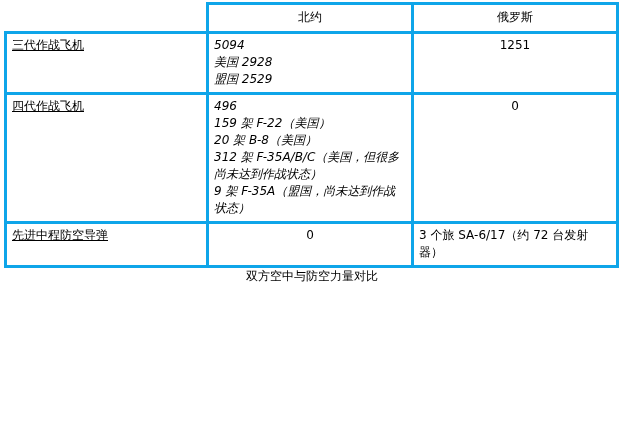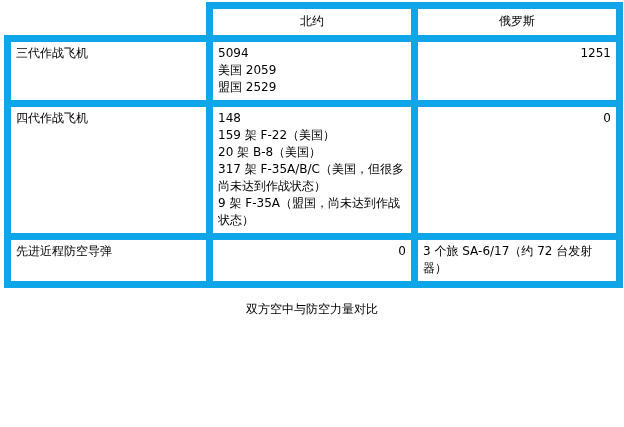--- a/index.html
+++ b/index.html
@@ -20,21 +20,21 @@
     height: 427px;
     box-sizing: border-box;
   }
   table.compare {
     border-collapse: collapse;
     width: 612px;
     margin: 2px 0 0 4px;
     table-layout: fixed;
   }
   table.compare td, table.compare th {
-    border: 7px solid #0ea5e9;
+    border: 3px solid #0ea5e9;
     vertical-align: top;
     padding: 3px 5px 4px 5px;
     font-size: 12px;
     line-height: 17px;
     font-weight: normal;
   }
   col.c0 { width: 202px; }
   col.c1 { width: 205px; }
   col.c2 { width: 205px; }
 
@@ -45,31 +45,33 @@
     border-bottom: none;
     border-right: 1px solid #000;
   }
   tr.head td.hcell {
     text-align: center;
     padding-top: 4px;
     padding-bottom: 5px;
   }
   td.rowlabel {
     white-space: nowrap;
+    text-decoration: underline;
   }
   td.center {
-    text-align: right;
+    text-align: center;
   }
   .lines div {
     white-space: normal;
+    font-style: italic;
   }
   .caption {
     text-align: center;
     font-size: 12px;
-    margin-top: 13px;
+    margin-top: 0;
     line-height: 16px;
   }
 </style>
 </head>
 <body>
 
 <div class="sheet">
 
   <table class="compare">
     <colgroup>
@@ -81,41 +83,41 @@
       <tr class="head">
         <td class="blank"></td>
         <td class="hcell">北约</td>
         <td class="hcell">俄罗斯</td>
       </tr>
 
       <tr>
         <td class="rowlabel">三代作战飞机</td>
         <td class="lines">
           <div>5094</div>
-          <div>美国 2059</div>
+          <div>美国 2928</div>
           <div>盟国 2529</div>
         </td>
         <td class="center">1251</td>
       </tr>
 
       <tr>
         <td class="rowlabel">四代作战飞机</td>
         <td class="lines">
-          <div>148</div>
+          <div>496</div>
           <div>159 架 F-22（美国）</div>
           <div>20 架 B-8（美国）</div>
-          <div>317 架 F-35A/B/C（美国，但很多尚未达到作战状态）</div>
+          <div>312 架 F-35A/B/C（美国，但很多尚未达到作战状态）</div>
           <div>9 架 F-35A（盟国，尚未达到作战状态）</div>
         </td>
         <td class="center">0</td>
       </tr>
 
 
       <tr>
-        <td class="rowlabel">先进近程防空导弹</td>
+        <td class="rowlabel">先进中程防空导弹</td>
         <td class="center">0</td>
         <td class="lines">3 个旅 SA-6/17（约 72 台发射器）</td>
       </tr>
 
     </tbody>
   </table>
 
   <div class="caption">双方空中与防空力量对比</div>
 
 </div>

